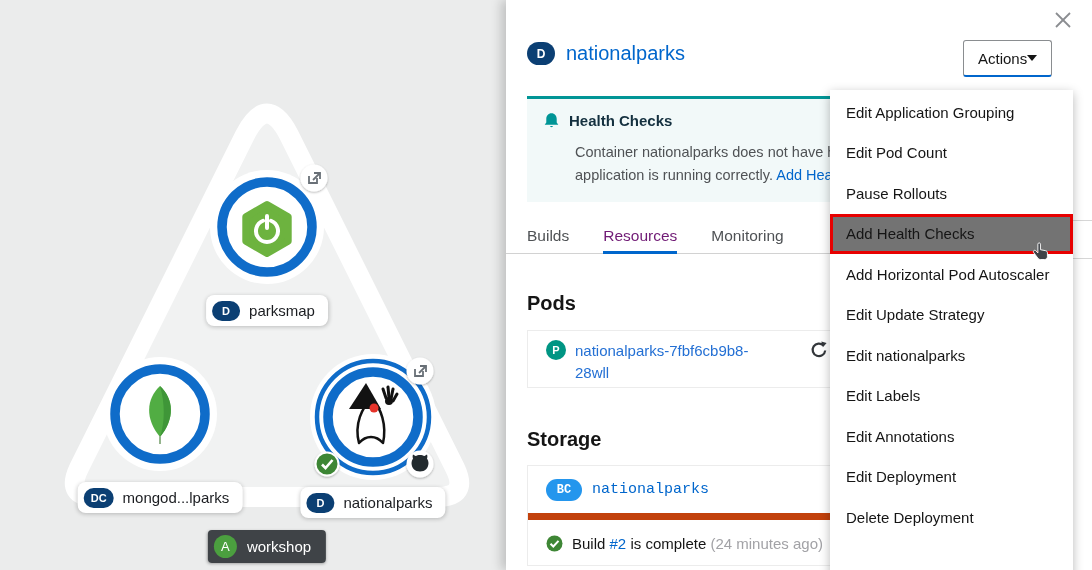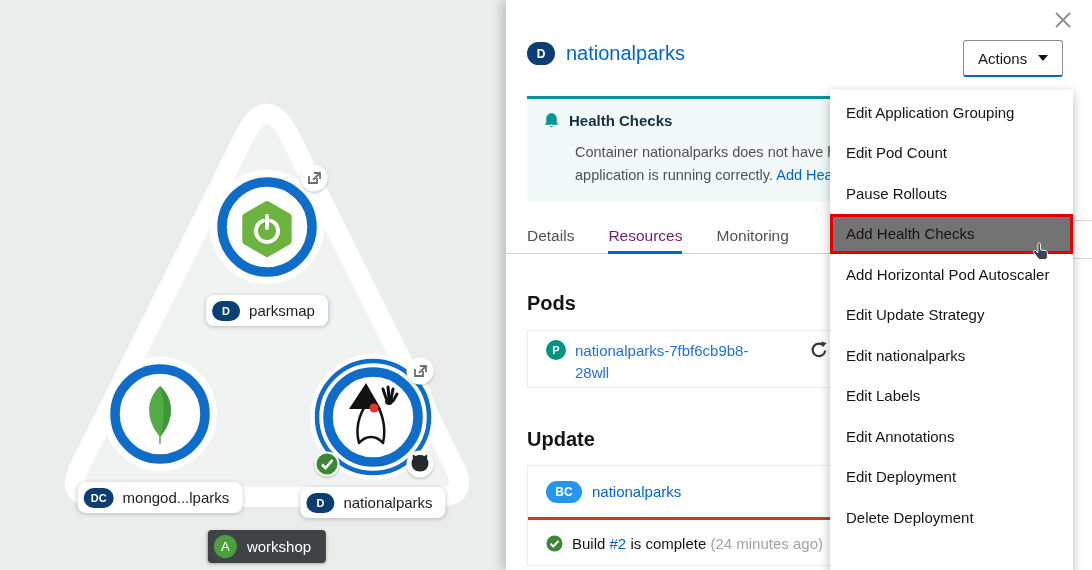--- a/index.html
+++ b/index.html
@@ -22,21 +22,21 @@
 
   
   .panel { position:absolute; left:506px; top:0; width:586px; height:570px; background:#fff;
     box-shadow:-5px 0 10px rgba(0,0,0,.18); }
   .close-btn { position:absolute; left:544px; top:7px; width:26px; height:26px; display:flex;
     align-items:center; justify-content:center; cursor:pointer; }
   .panel-header { position:absolute; left:21px; top:42px; display:flex; align-items:center; gap:11px; }
   .header-badge { background:#0b3f73; color:#fff; font-size:12px; font-weight:bold; width:28px; height:23px;
     border-radius:12px; display:flex; align-items:center; justify-content:center; }
   .panel-title { font-size:20px; color:#0066cc; }
-  .actions-btn { position:absolute; left:457px; top:40px; width:100px; height:37px; background:#fff;
+  .actions-btn { position:absolute; left:457px; top:40px; width:89px; height:37px; background:#fff;
     border:1px solid #8a8d90; border-bottom:2px solid #0066cc; border-radius:3px;
     display:flex; align-items:center; justify-content:space-between; padding:0 14px; font-size:15px; cursor:pointer; }
   .caret-down { width:0; height:0; border-left:5px solid transparent; border-right:5px solid transparent;
     border-top:6px solid #151515; }
 
   .alert { position:absolute; left:21px; top:96px; width:541px; height:106px; background:#f2f9f9;
     border-top:3px solid #009596; padding:13px 16px; }
   .alert-head { display:flex; align-items:center; gap:9px; }
   .alert-title { font-size:15px; font-weight:bold; color:#14303f; }
   .alert-body { margin:12px 0 0 32px; font-size:14.5px; color:#4f5255; line-height:23px; }
@@ -47,21 +47,21 @@
   .tab { font-size:15.5px; color:#4f5255; height:30px; display:flex; align-items:flex-start; padding-top:3px; cursor:pointer; }
   .tab.active { color:#701a75; box-shadow:inset 0 -3px 0 #0066cc; }
 
   .section-heading { position:absolute; left:21px; font-size:20px; font-weight:bold; color:#151515; }
   .list-box { position:absolute; left:21px; width:541px; border:1px solid #ececec; background:#fff; }
   .pod-row { display:flex; align-items:flex-start; gap:9px; padding:9px 0 0 18px; }
   .pod-badge { background:#009583; color:#fff; font-size:11px; font-weight:bold; width:20px; height:20px;
     border-radius:50%; display:flex; align-items:center; justify-content:center; flex:0 0 auto; }
   .pod-link { color:#2470d4; font-size:15px; line-height:22px; width:196px; overflow-wrap:anywhere; cursor:pointer; }
   .sync-icon { position:absolute; left:281px; top:10px; }
-  .bc-row { height:54px; border-bottom:3px solid #c2410c; display:flex; align-items:center; gap:10px; padding-left:18px; }
+  .bc-row { height:54px; border-bottom:7px solid #c2410c; display:flex; align-items:center; gap:10px; padding-left:18px;font-family:Liberation Mono, monospace; }
   .bc-badge { background:#2496ed; color:#fff; font-size:12px; font-weight:bold; height:22px; min-width:36px;
     border-radius:11px; display:flex; align-items:center; justify-content:center; }
   .build-row { height:46px; display:flex; align-items:center; gap:9px; padding-left:18px; font-size:15px; }
   .muted { color:#a2a2a6; }
   .blue-link { color:#0066cc; cursor:pointer; }
 
   
   .menu { position:absolute; left:324px; top:90px; width:243px; height:492px; background:#fff;
     box-shadow:0 3px 10px rgba(0,0,0,.28); padding-top:2px; z-index:50; }
   .menu-item { height:40.5px; display:flex; align-items:center; padding-left:16px; font-size:15px;
@@ -197,38 +197,38 @@
         </svg>
         <span class="alert-title">Health Checks</span>
       </div>
       <div class="alert-body">
         <div><span>Container nationalparks does not have h</span></div>
         <div><span>application is running correctly. </span><span class="inline-link">Add Hea</span></div>
       </div>
     </div>
 
     <div class="tabs">
-      <div class="tab">Details</div>
+      <div class="tab">Builds</div>
       <div class="tab active">Resources</div>
       <div class="tab">Monitoring</div>
     </div>
 
     <div class="section-heading" style="top:292px;">Pods</div>
     <div class="list-box" style="top:330px; height:58px;">
       <div class="pod-row">
         <span class="pod-badge">P</span>
         <span class="pod-link">nationalparks-7fbf6cb9b8-28wll</span>
       </div>
       <svg class="sync-icon" width="18" height="18" viewBox="0 0 18 18">
         <path d="M14.5 4.5 A6.3 6.3 0 1 0 16.2 9.5" fill="none" stroke="#33373b" stroke-width="2.2"></path>
         <polygon points="12.3,0.5 17.6,1.9 13.9,6.2" fill="#33373b"></polygon>
       </svg>
     </div>
 
-    <div class="section-heading" style="top:428px;">Update</div>
+    <div class="section-heading" style="top:428px;">Storage</div>
     <div class="list-box" style="top:465px; height:101px;">
       <div class="bc-row">
         <span class="bc-badge">BC</span>
         <span class="blue-link" style="font-size:15px;">nationalparks</span>
       </div>
       <div class="build-row">
         <svg width="17" height="17" viewBox="0 0 17 17">
           <circle cx="8.5" cy="8.5" r="8" fill="#3e8635"></circle>
           <polyline points="4.5,8.8 7.3,11.5 12.5,5.8" fill="none" stroke="#ffffff" stroke-width="2"></polyline>
         </svg>

